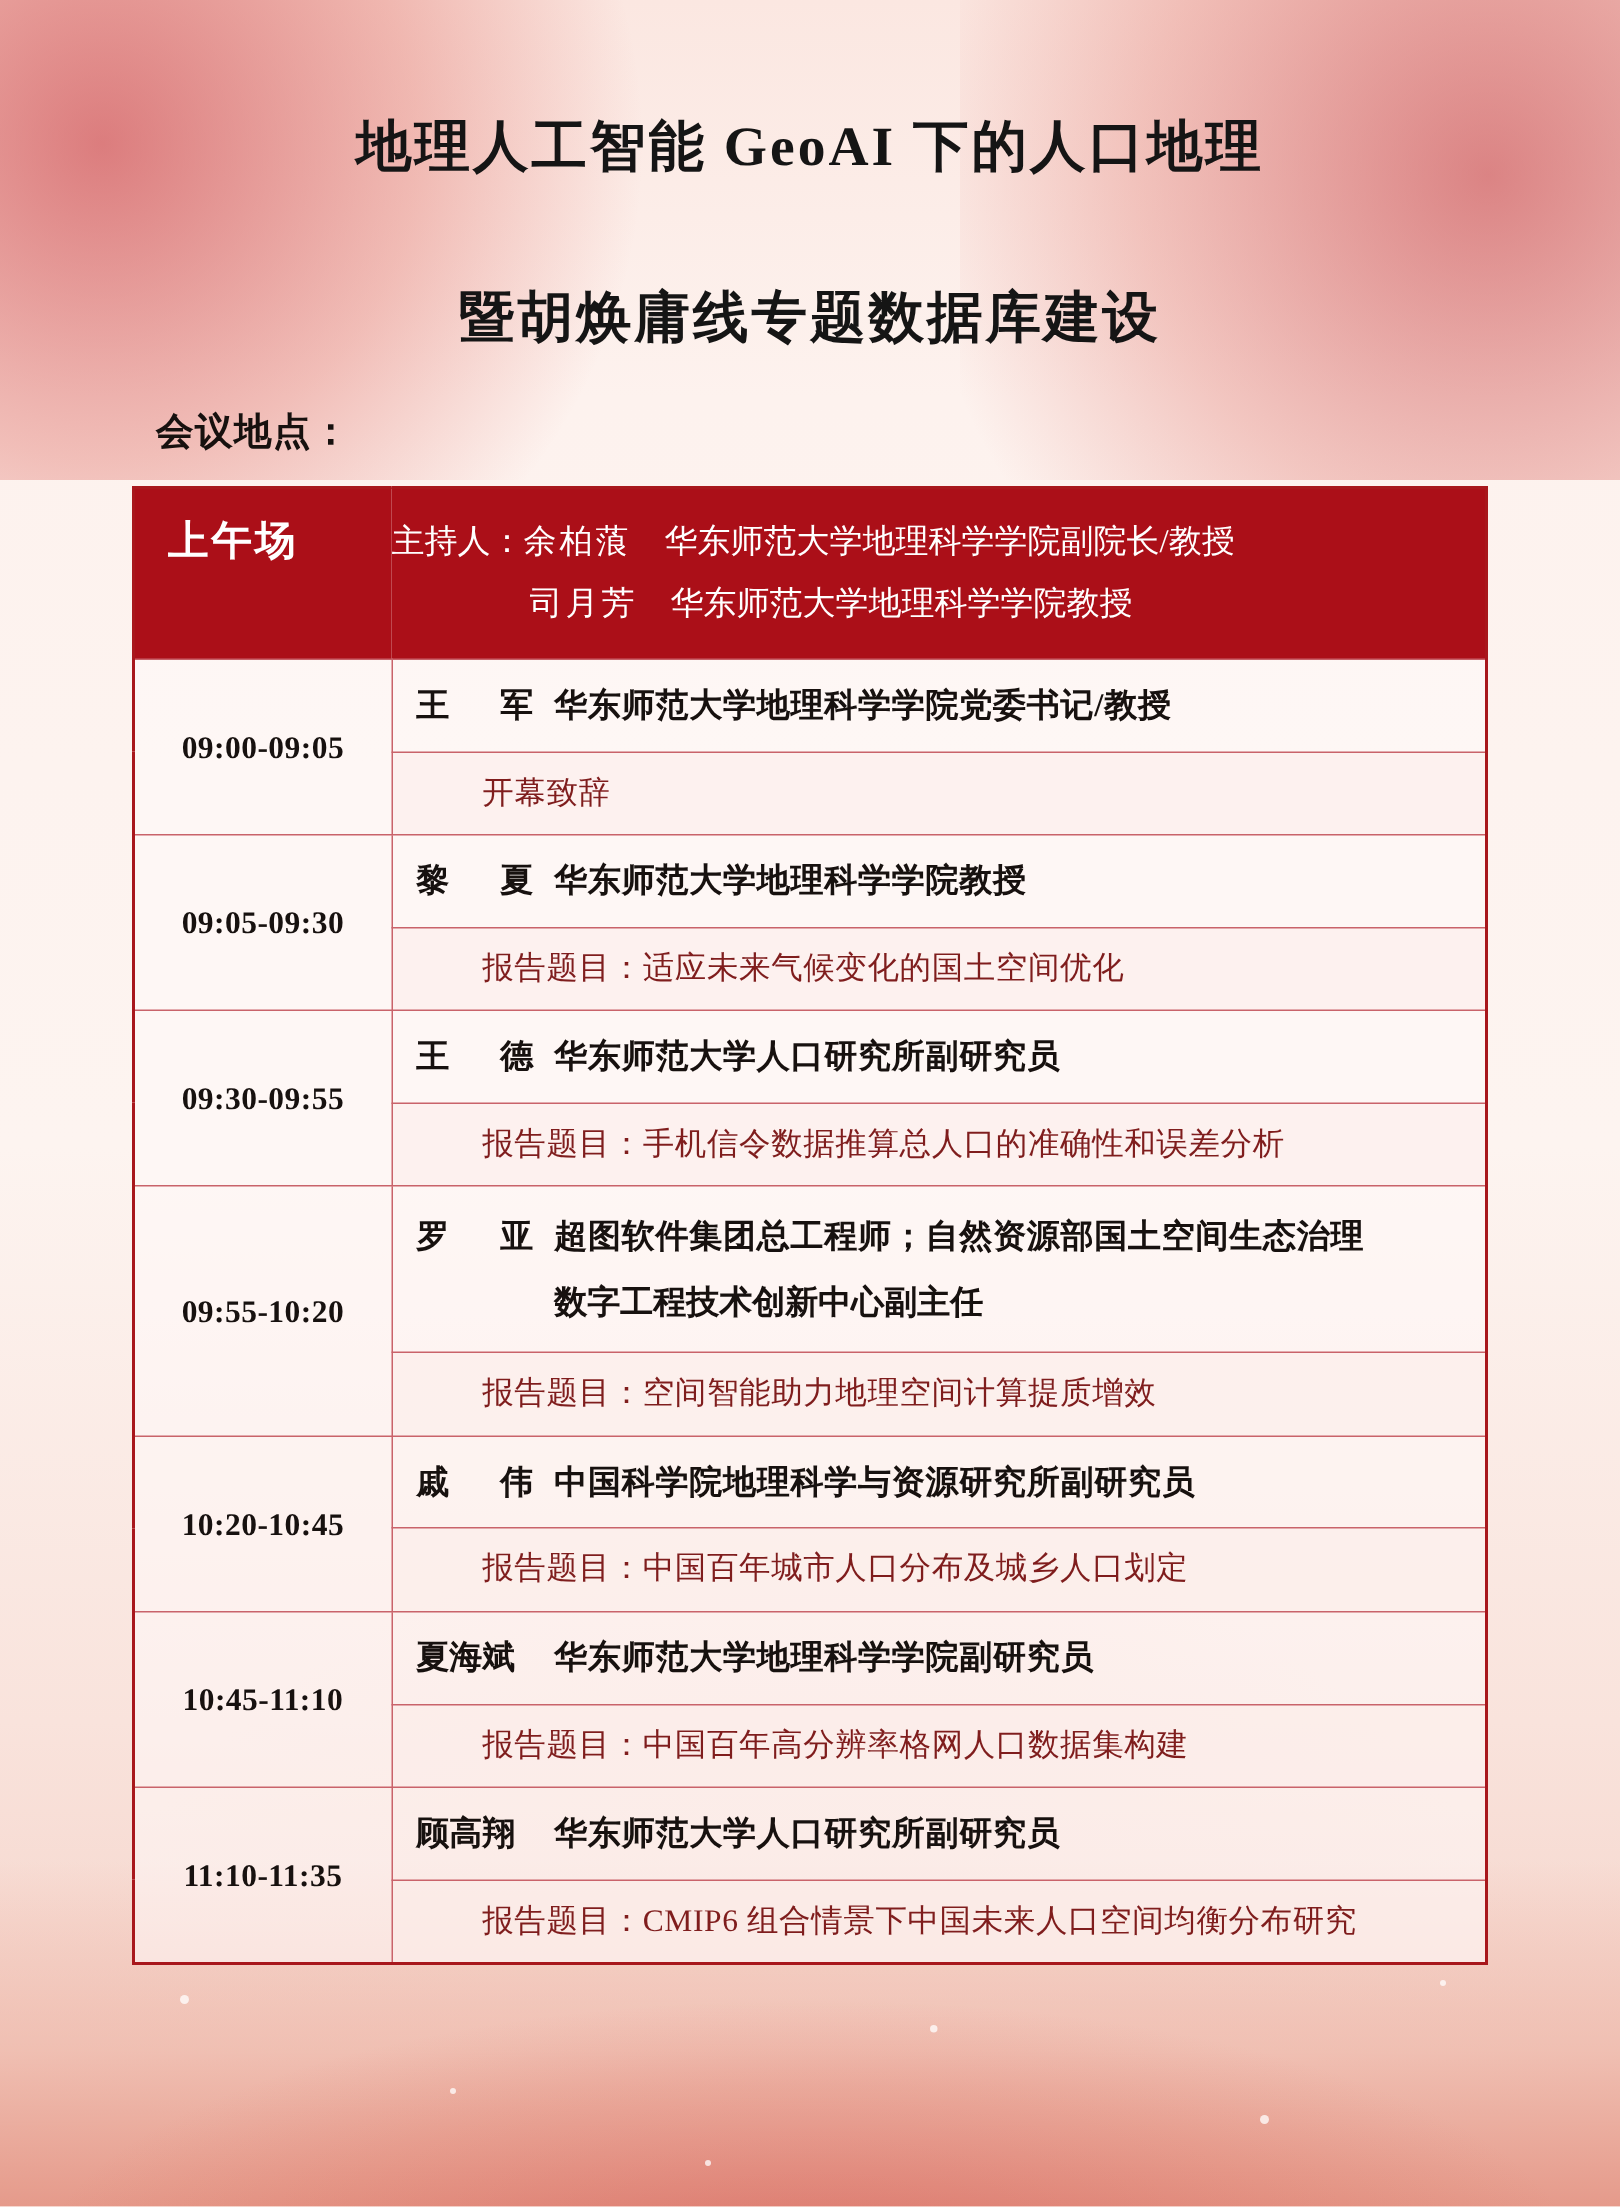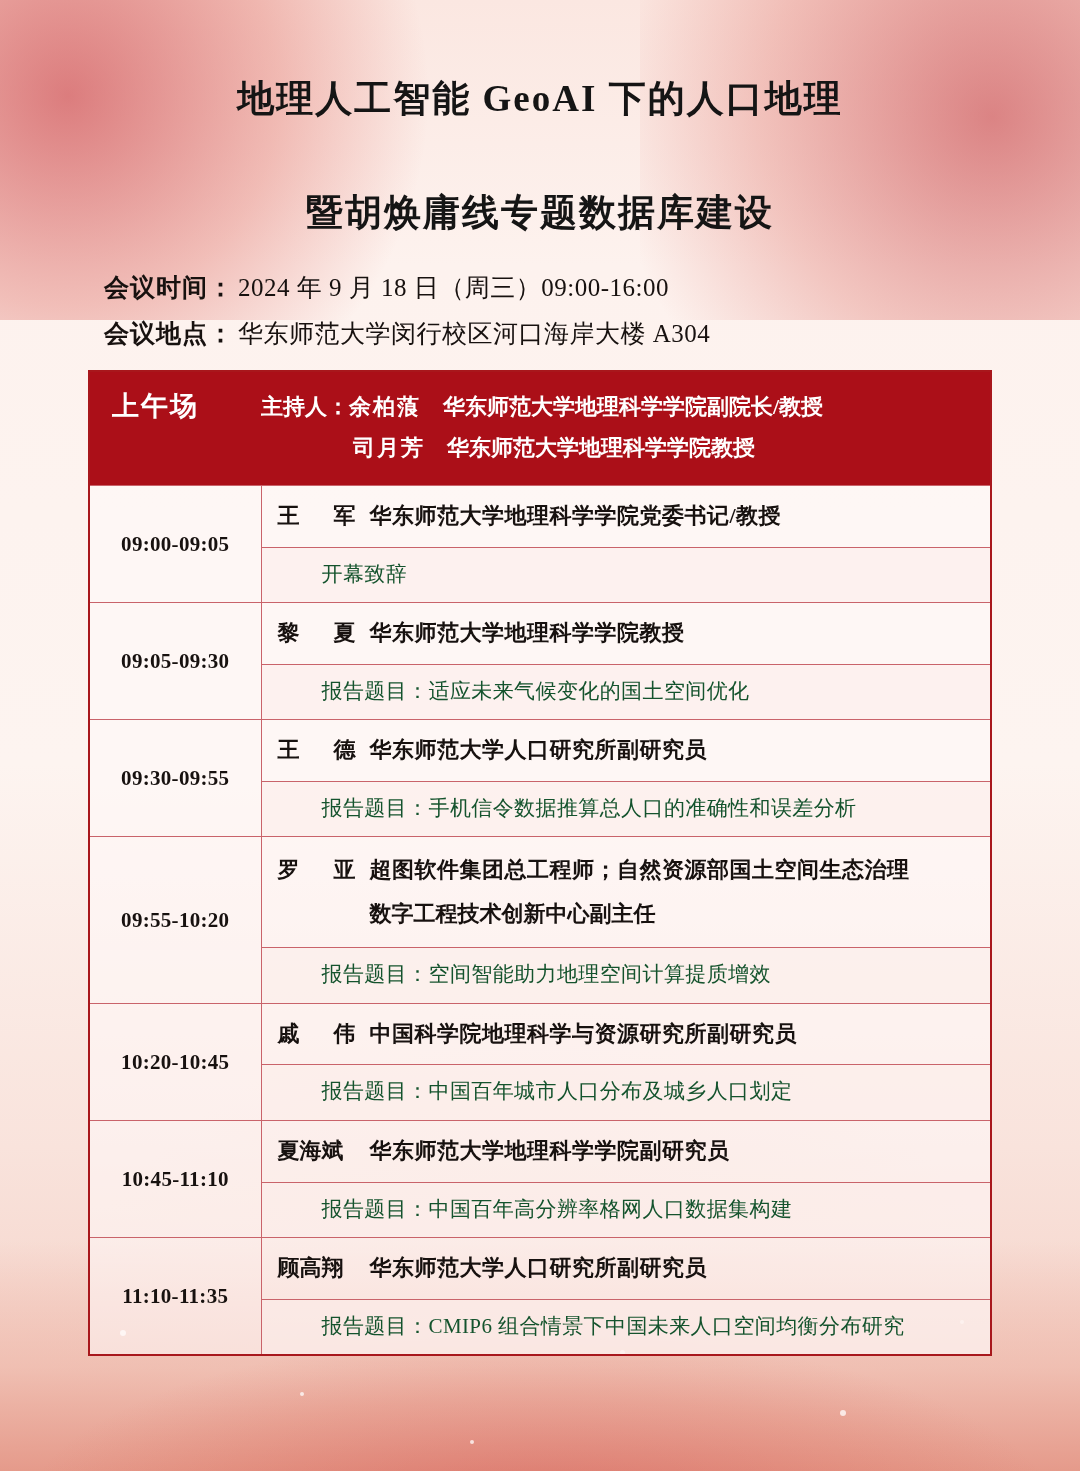--- a/index.html
+++ b/index.html
@@ -124,21 +124,21 @@
     padding: 16px 0 16px 22px !important;
     font-size: 27px;
     font-weight: bold;
     letter-spacing: 2px;
     vertical-align: top !important;
   }
   .head-right {
     padding: 14px 18px 16px 0 !important;
     font-size: 22px;
     line-height: 1.9;
-    font-weight: bold;
+    font-weight: normal;
   }
   .host-line {
     white-space: nowrap;
   }
   .host-line .nm {
     letter-spacing: 2px;
   }
   .host-line.indent {
     padding-left: 92px;
   }
@@ -168,21 +168,21 @@
   .speaker-name.wide {
     letter-spacing: 0;
     min-width: 92px;
   }
   .speaker-affil {
     letter-spacing: 0.5px;
   }
   .topic-cell {
     padding: 10px 10px 11px 60px !important;
     font-size: 21px;
-    color: #14532d;
+    color: #7f1d1d;
     letter-spacing: 0.4px;
     line-height: 1.6;
   }
   .row-alt td {
     background: rgba(252,237,233,0.55);
   }
   .two-line {
     line-height: 2.0;
   }
 </style>
@@ -202,26 +202,21 @@
 
 <div class="page">
 
   <div class="title-block">
     <div class="title-line">地理人工智能 GeoAI 下的人口地理</div>
     <div class="title-line second">暨胡焕庸线专题数据库建设</div>
   </div>
 
   <div class="meta">
     <div class="meta-row">
-      <span class="meta-label">会议时间：</span>
-      <span class="meta-value">2024 年 9 月 18 日（周三）09:00-16:00</span>
-    </div>
-    <div class="meta-row">
       <span class="meta-label">会议地点：</span>
-      <span class="meta-value">华东师范大学闵行校区河口海岸大楼 A304</span>
     </div>
   </div>
 
   <table class="program">
     <colgroup>
       <col style="width:172px">
       <col>
     </colgroup>
     <tbody>
       <tr class="head-row">

